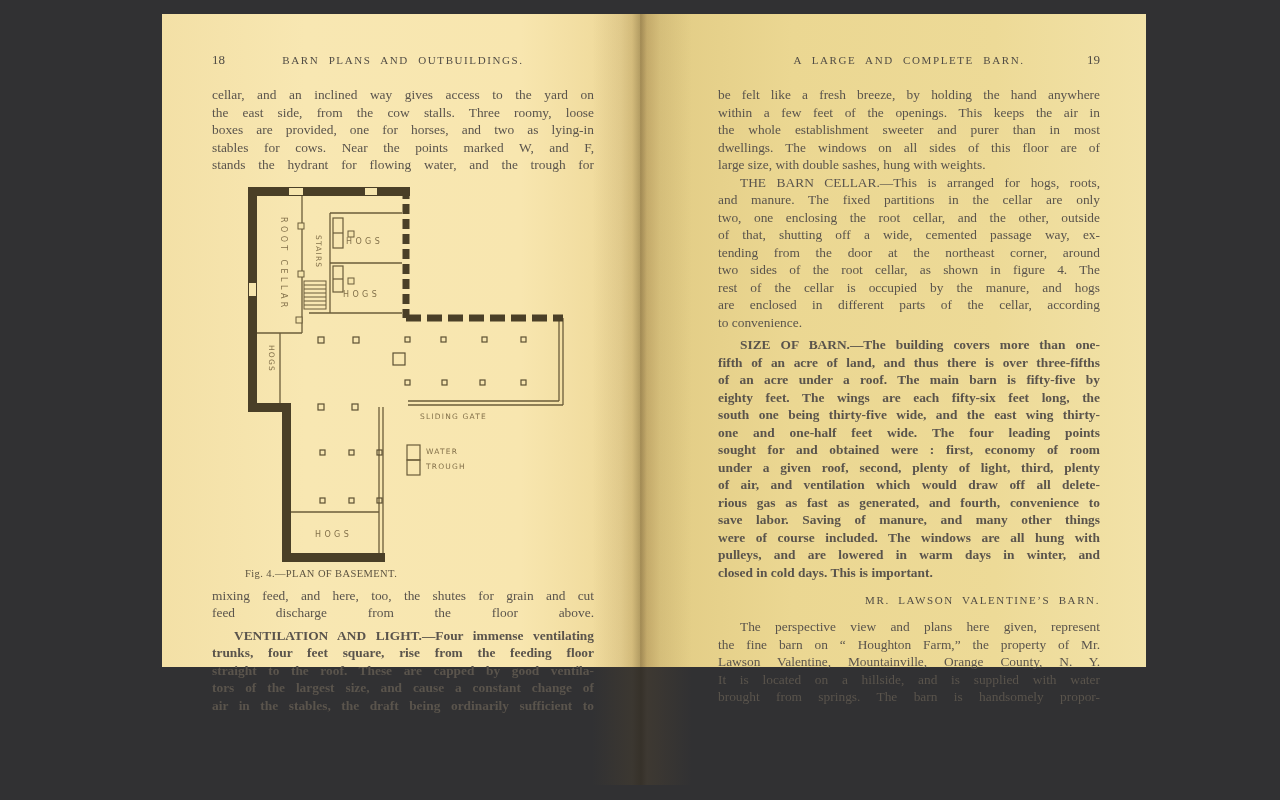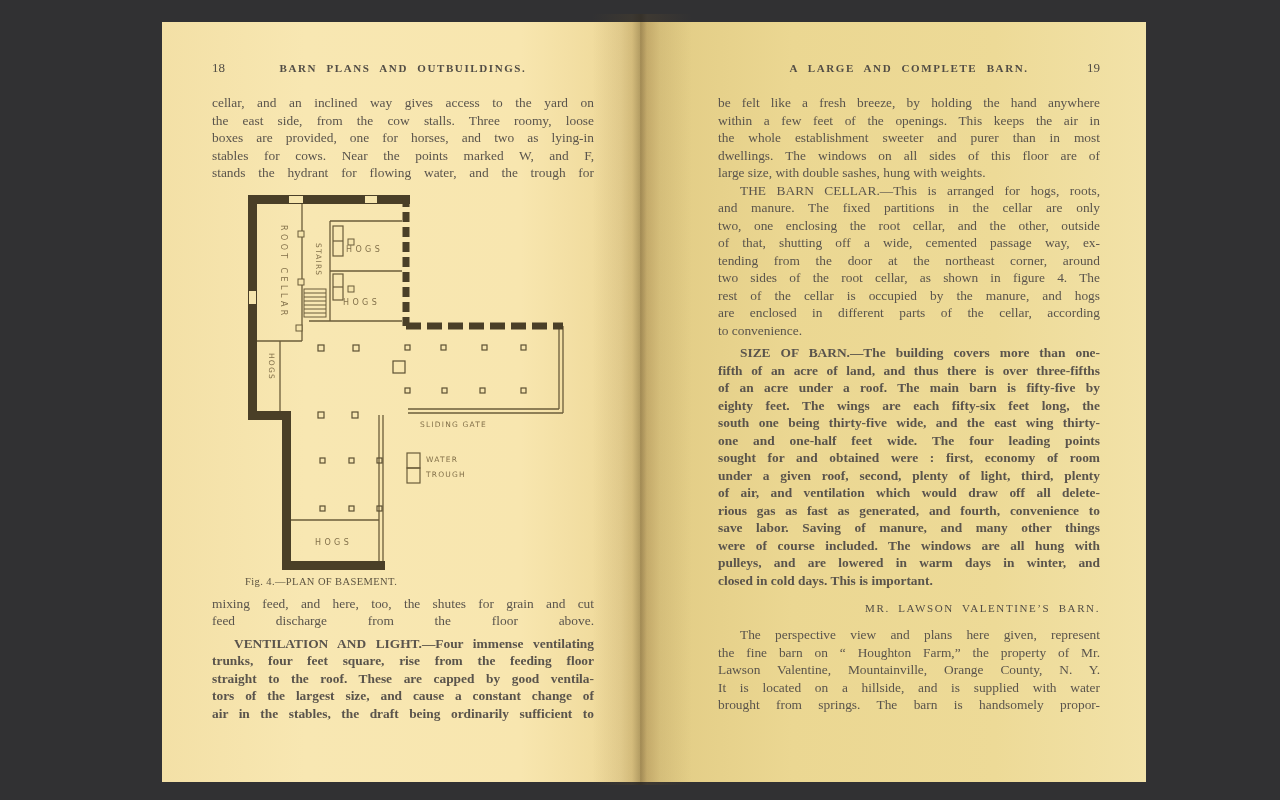--- a/index.html
+++ b/index.html
@@ -2,30 +2,30 @@
 <html><head>
 <meta charset="utf-8">
 <style>
   html,body { margin:0; padding:0; }
   body {
     width:1280px; height:800px; overflow:hidden;
     background:#313133;
     font-family:"Liberation Serif","DejaVu Serif",serif;
   }
   .spread { position:absolute; left:162px; top:14px; width:956px; height:771px; }
-  .page { position:absolute; top:8px; width:478px; height:760px; color:#5a544c; }
+  .page { position:absolute; top:0; width:478px; height:653px; color:#5a544c; }
   .page.left  { left:0;     background:linear-gradient(to right,#f3e0a6 0%,#f8e7b2 30%,#f8e6af 75%,#eed898 96%,#e0c783 100%); }
   .page.right { left:478px; background:linear-gradient(to right,#cdb271 0%,#e2cc85 4%,#ebd792 30%,#edda97 70%,#f2e2a8 100%);padding-left:28px; }
   .spread::after { content:""; position:absolute; left:430px; top:0; width:100px; height:771px; pointer-events:none;
     background:linear-gradient(to right, rgba(120,90,40,0) 0%, rgba(115,88,38,0.16) 40%, rgba(66,50,20,0.30) 49%, rgba(120,92,45,0.18) 55%, rgba(120,92,45,0) 100%); }
   .page-inner { padding:38px 46px 0 50px; position:relative; }
 
   .runhead { position:relative; height:20px; margin-bottom:14px; color:#524d45; }
   .rh-title { position:absolute; left:0; right:0; text-align:center; top:2px;
-    font-size:11px; letter-spacing:1.6px; word-spacing:5px;font-weight:bold; }
+    font-size:11px; letter-spacing:1.6px; word-spacing:5px; }
   .pn { position:absolute; top:0; font-size:13px; }
   .pn-left { left:0; }
   .pn-right { right:0;text-align:right; }
 
   .para { font-size:13.4px; line-height:17.5px; }
   .para .line { text-align:justify; text-align-last:justify; height:17.5px; }
   .para .line:last-child { text-align-last:left; }
   .para.cont .line:last-child { text-align-last:justify; }
   .para.indent .line:first-child { text-indent:22px; }
   .para.gap { margin-top:5px;font-weight:bold; }

